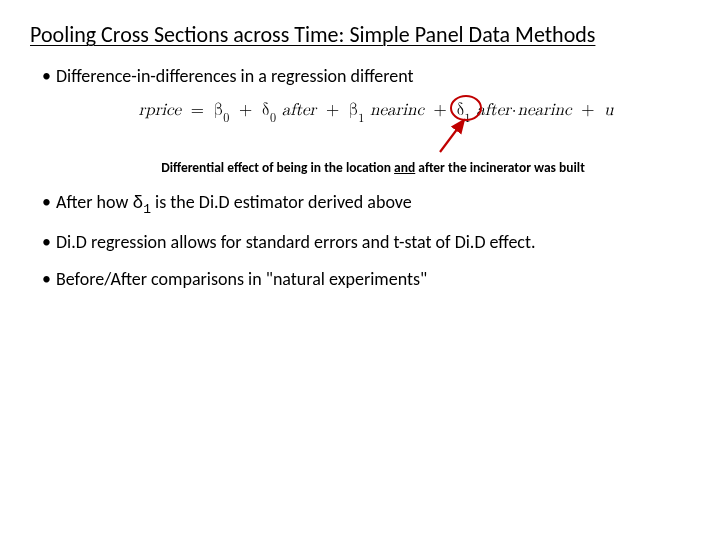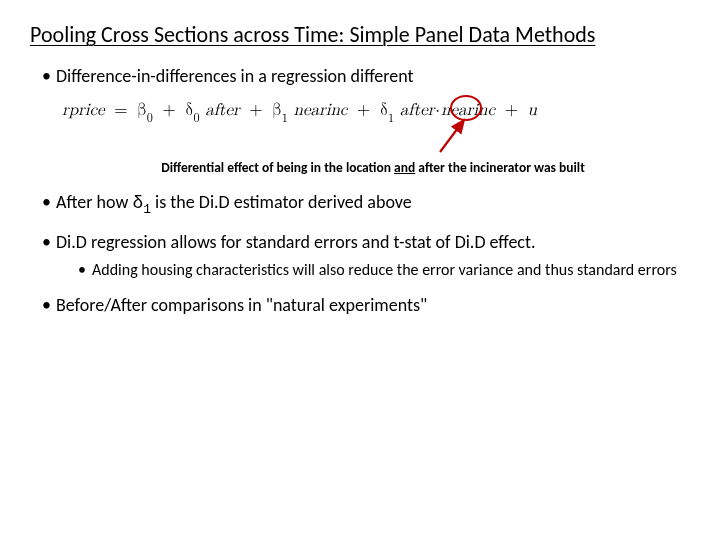--- a/index.html
+++ b/index.html
@@ -64,20 +64,21 @@
     content: "•";
     position: absolute;
     left: 0;
     top: 0;
     font-size: 16px;
   }
   .eqwrap {
     position: relative;
     margin: 10px 0 4px 6px;
     height: 34px;
+    text-align: center;
   }
   .equation {
     font-family: "CMU Serif", "Latin Modern Math", Georgia, serif;
     font-style: italic;
     font-size: 17px;
     white-space: nowrap;
   }
   .equation .rm { font-style: normal; }
   .equation sub {
     font-size: 0.72em;
@@ -165,21 +166,20 @@
       </div>
     </li>
 
     <li>
       <span>After how </span><span class="delta1"><span>δ</span><sub style="font-size:0.72em;">1</sub></span><span> is the Di.D estimator derived above</span>
     </li>
 
     <li>
       <span>Di.D regression allows for standard errors and t-stat of Di.D effect.</span>
       <ul class="sub">
-        <li><span>Adding housing characteristics will also reduce the error variance and thus standard errors</span></li>
       </ul>
     </li>
 
     <li>
       <span>Before/After comparisons in "natural experiments"</span>
     </li>
 
   </ul>
 </div>
 

